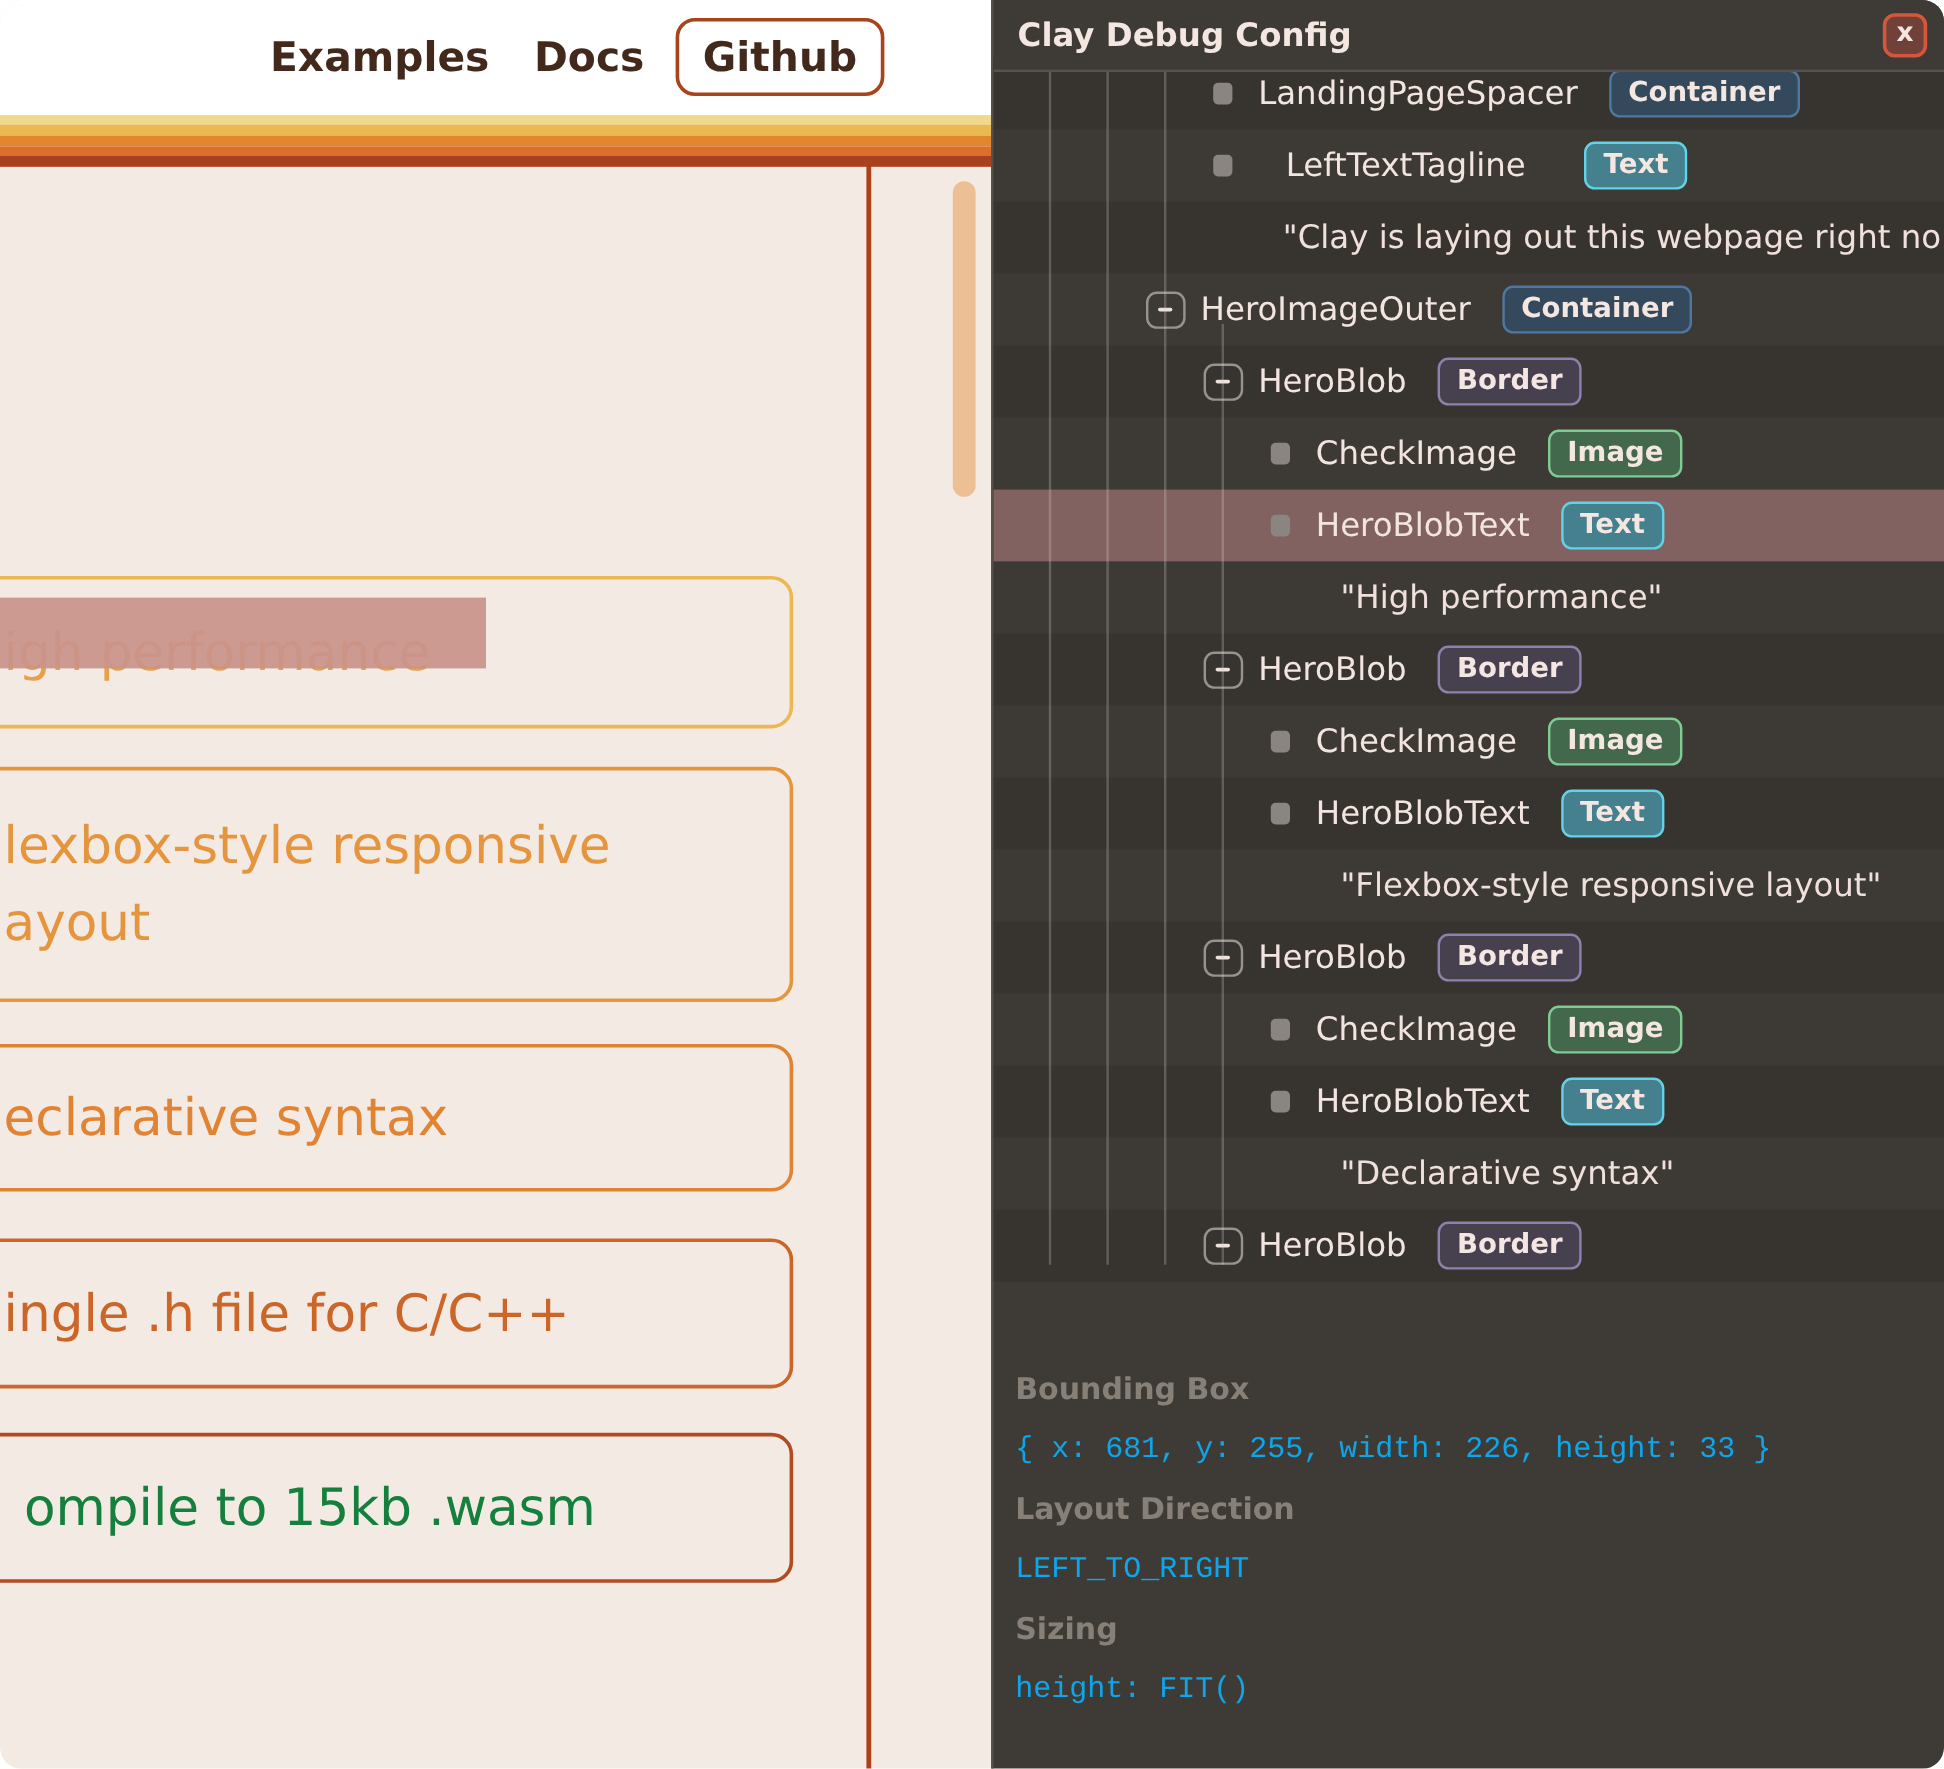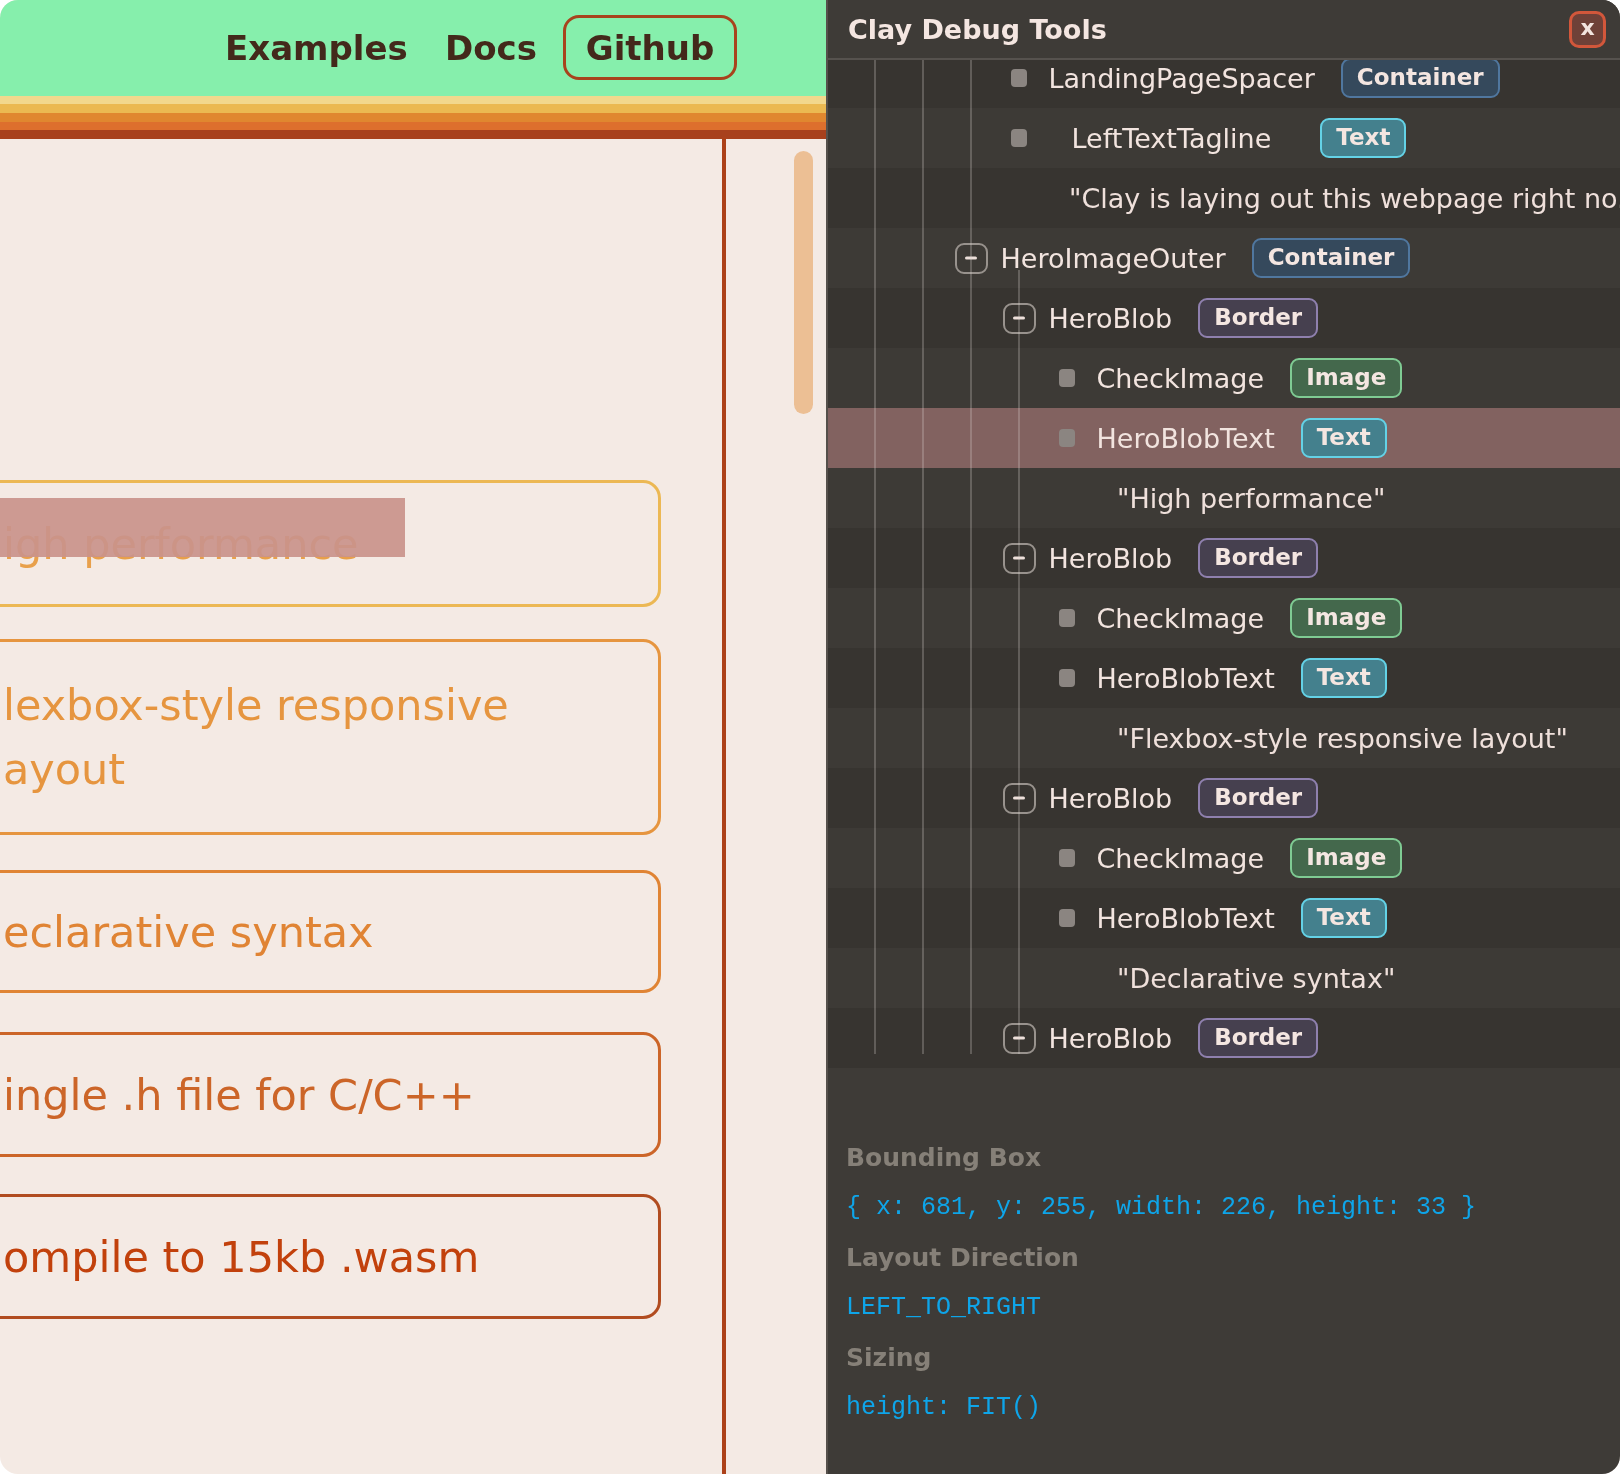--- a/index.html
+++ b/index.html
@@ -3,21 +3,21 @@
 <meta charset="utf-8">
 <style>
   html,body{margin:0;padding:0;background:#ffffff;}
   *{box-sizing:border-box;}
   .stage{
     position:relative;width:1620px;height:1474px;overflow:hidden;
     border-radius:18px;background:#F4EAE4;
     font-family:"DejaVu Sans", sans-serif;
   }
   
-  .nav{position:absolute;left:0;top:0;width:826px;height:96px;background:#86efac;}
+  .nav{position:absolute;left:0;top:0;width:826px;height:96px;background:#ffffff;}
   .nav-link{position:absolute;top:0;height:96px;display:flex;align-items:center;
     font-size:34px;font-weight:600;color:#43291B;cursor:pointer;}
   .github-btn{position:absolute;left:563px;top:15px;width:174px;height:65px;
     border:3px solid #A8431D;border-radius:16px;display:flex;align-items:center;justify-content:center;
     font-size:34px;font-weight:600;color:#43291B;cursor:pointer;}
   .stripe{position:absolute;left:0;top:96px;width:826px;}
   .stripe .band{width:100%;}
   .vdivider{position:absolute;left:722px;top:137px;width:4px;height:1337px;background:#AC4119;}
   .pagescrollbar{position:absolute;left:794px;top:151px;width:19px;height:263px;border-radius:10px;background:#ECBF94;cursor:pointer;}
   .hero-box{position:absolute;left:-40px;width:701px;border-radius:18px;border-style:solid;border-width:3px;
@@ -84,21 +84,21 @@
         <div class="hero-line" style="color: rgb(230, 149, 63);">lexbox-style responsive</div>
         <div class="hero-line" style="color: rgb(230, 149, 63);">ayout</div>
       </div>
       <div class="hero-box" style="top: 870px; height: 123px; border-color: rgb(224, 132, 52);">
         <div class="hero-line" style="color: rgb(224, 132, 52);">eclarative syntax</div>
       </div>
       <div class="hero-box" style="top: 1032px; height: 125px; border-color: rgb(204, 101, 40);">
         <div class="hero-line" style="color: rgb(204, 101, 40);">ingle .h file for C/C++</div>
       </div>
       <div class="hero-box" style="top: 1194px; height: 125px; border-color: rgb(177, 76, 32);">
-        <div class="hero-line" style="color: #c2410c;">ompile to 15kb .wasm</div>
+        <div class="hero-line" style="color: #15803d; margin-left: 17px;">ompile to 15kb .wasm</div>
       </div>
     </div>
 
   <div class="hero-highlight" style="background: rgb(201, 146, 139);"></div>
 
   <div class="vdivider"></div>
   <div class="pagescrollbar"></div>
 
   <div class="panel">
     <div class="tree" id="tree">
@@ -207,21 +207,21 @@
         </div>
       </div>
     <div id="guides">
         <div class="guide" style="left: 46px; top: 60px; height: 994px;"></div>
         <div class="guide" style="left: 94px; top: 60px; height: 994px;"></div>
         <div class="guide" style="left: 142px; top: 60px; height: 994px;"></div>
         <div class="guide" style="left: 190px; top: 270px; height: 784px;"></div>
       </div>
 
     <div class="panel-header">
-      <span class="panel-title">Clay Debug Tools</span>
+      <span class="panel-title">Clay Debug Config</span>
     </div>
     <div class="close-btn">x</div>
 
     <div class="config-fields" id="config-fields">
         <div class="cfg-line cfg-label">Bounding Box</div>
         <div class="cfg-line cfg-value">{ x: 681, y: 255, width: 226, height: 33 }</div>
         <div class="cfg-line cfg-label">Layout Direction</div>
         <div class="cfg-line cfg-value">LEFT_TO_RIGHT</div>
         <div class="cfg-line cfg-label">Sizing</div>
         <div class="cfg-line cfg-value">height: FIT()</div>

